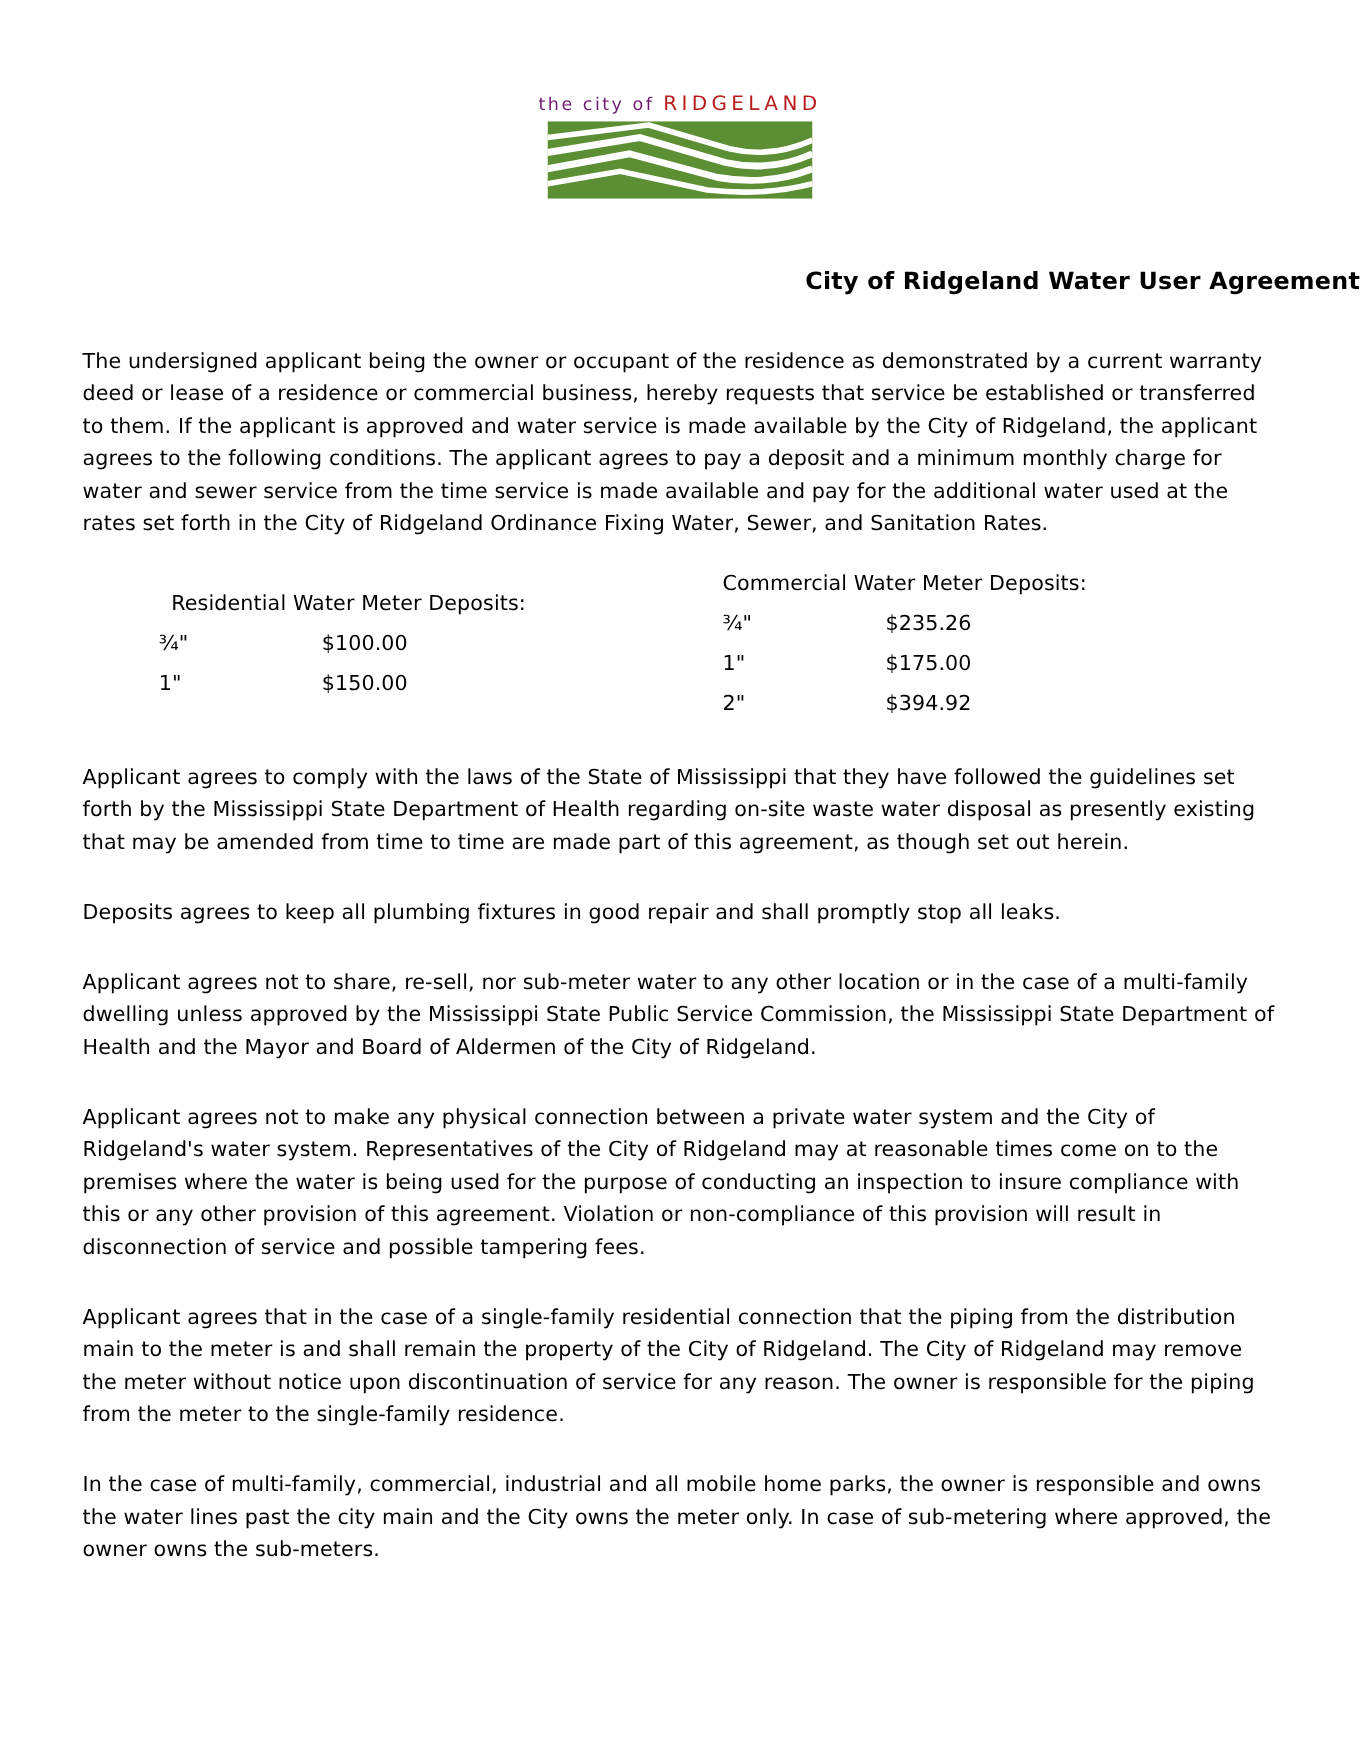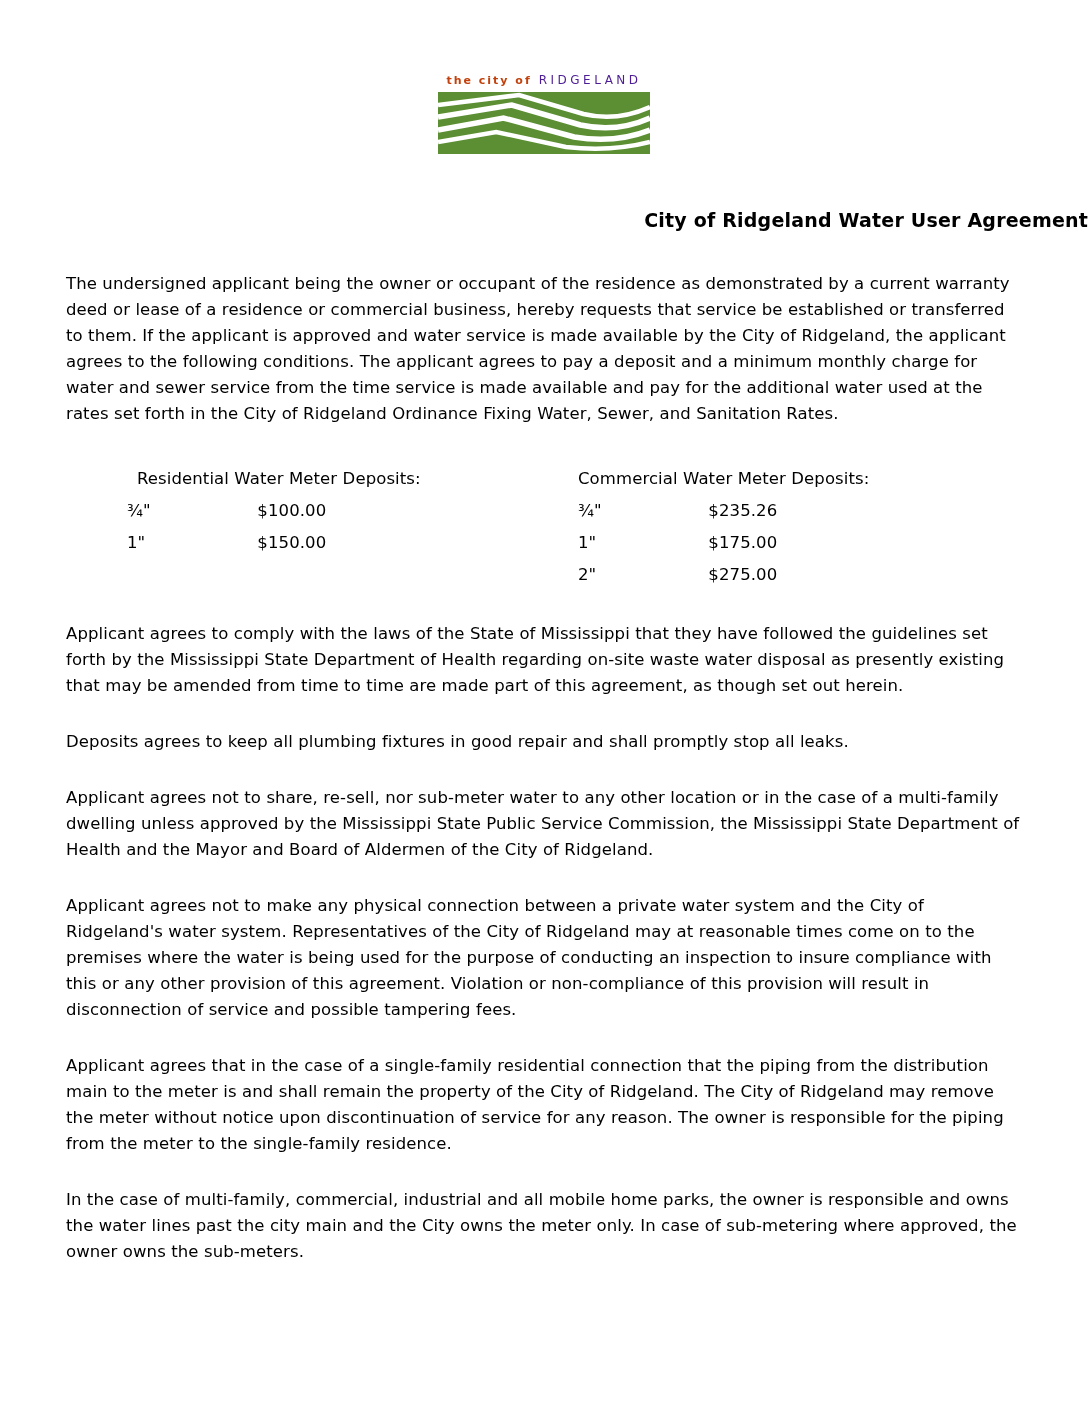--- a/index.html
+++ b/index.html
@@ -21,29 +21,28 @@
   }
   .logo-line{
     display:flex;
     align-items:baseline;
     justify-content:center;
     gap:7px;
     white-space:nowrap;
     margin-bottom:5px;
   }
   .logo-prefix{
-    font-size:11px;
+    font-size:14px;
     letter-spacing:2px;
-    color:#c2410c;
-    font-weight:bold;
+    color:#701a75;
   }
   .logo-name{
-    font-size:12px;
+    font-size:16px;
     letter-spacing:3.5px;
-    color:#4c1d95;
+    color:#b91c1c;
   }
   .logo-waves{display:block;width:212px;height:62px;}
   
   .title{
     margin:55px 0 0 0;
     text-align:right;
     font-size:19px;
     font-weight:bold;
     letter-spacing:0.2px;
   }
@@ -56,22 +55,23 @@
   }
   .content p{
     margin:30px 0 0 0;
   }
   .content p.first{
     margin-top:40px;
   }
   
   .deposits{
     display:flex;
-    margin-top:36px;
+    margin-top:19px;
     line-height:32px;
+    align-items:center;
   }
   .dep-col.res{
     margin-left:61px;
     width:345px;
   }
   .dep-col.com{
     margin-left:106px;
   }
   .dep-header{
     margin-bottom:0px;
@@ -125,21 +125,21 @@
         <div class="dep-row">
           <span class="dep-size">¾"</span>
           <span class="dep-amount">$235.26</span>
         </div>
         <div class="dep-row">
           <span class="dep-size">1"</span>
           <span class="dep-amount">$175.00</span>
         </div>
         <div class="dep-row">
           <span class="dep-size">2"</span>
-          <span class="dep-amount">$275.00</span>
+          <span class="dep-amount">$394.92</span>
         </div>
       </div>
     </div>
 
     <p>Applicant agrees to comply with the laws of the State of Mississippi that they have followed the guidelines set forth by the Mississippi State Department of Health regarding on-site waste water disposal as presently existing that may be amended from time to time are made part of this agreement, as though set out herein.</p>
     <p>Deposits agrees to keep all plumbing fixtures in good repair and shall promptly stop all leaks.</p>
     <p>Applicant agrees not to share, re-sell, nor sub-meter water to any other location or in the case of a multi-family dwelling unless approved by the Mississippi State Public Service Commission, the Mississippi State Department of Health and the Mayor and Board of Aldermen of the City of Ridgeland.</p>
     <p>Applicant agrees not to make any physical connection between a private water system and the City of Ridgeland's water system. Representatives of the City of Ridgeland may at reasonable times come on to the premises where the water is being used for the purpose of conducting an inspection to insure compliance with this or any other provision of this agreement. Violation or non-compliance of this provision will result in disconnection of service and possible tampering fees.</p>
     <p>Applicant agrees that in the case of a single-family residential connection that the piping from the distribution main to the meter is and shall remain the property of the City of Ridgeland. The City of Ridgeland may remove the meter without notice upon discontinuation of service for any reason. The owner is responsible for the piping from the meter to the single-family residence.</p>
     <p>In the case of multi-family, commercial, industrial and all mobile home parks, the owner is responsible and owns the water lines past the city main and the City owns the meter only. In case of sub-metering where approved, the owner owns the sub-meters.</p>

